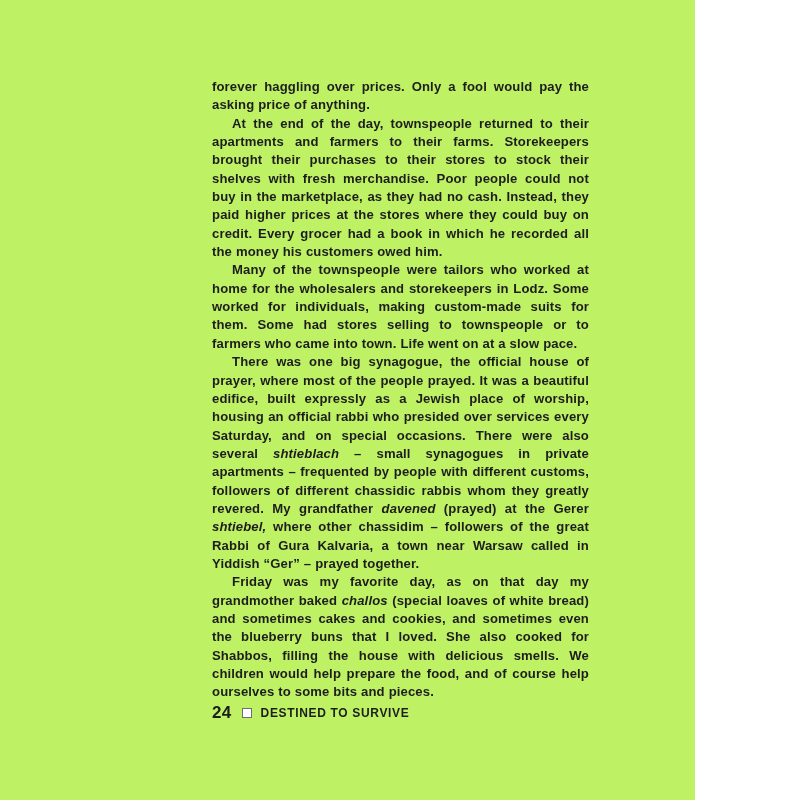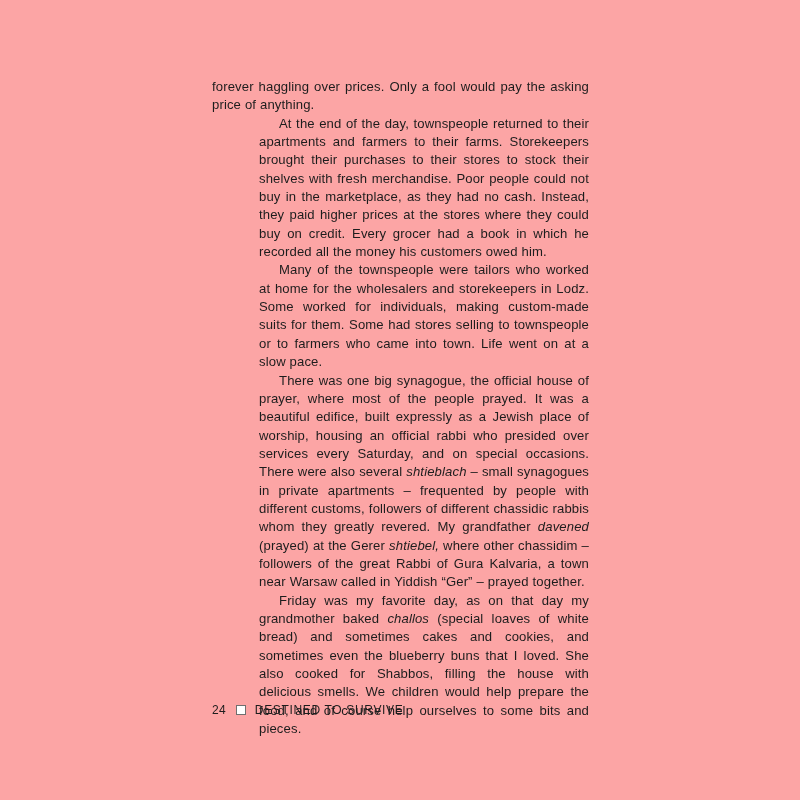--- a/index.html
+++ b/index.html
@@ -11,23 +11,24 @@
     width: 800px;
     height: 800px;
     background: #ffffff;
     font-family: "Liberation Sans", sans-serif;
     color: #1b1b1b;
     overflow: hidden;
   }
 
   #page {
     position: relative;
-    width: 800px;
+    width: 695px;
     height: 800px;
-    background: #fca5a5;
+    background: #bef264;
+    font-weight: bold;
   }
 
   
   #text-column {
     position: absolute;
     left: 212px;
     top: 78px;
     width: 377px;
   }
 
@@ -39,21 +40,20 @@
     font-size: 13.1px;
     line-height: 18.35px;
     letter-spacing: 0.01em;
     word-spacing: 0.01em;
     color: #1d1d1d;
     -webkit-font-smoothing: antialiased;
   }
 
   p.para.indent {
     text-indent: 20px;
-    margin-left: 47px;
   }
 
   
   p.para.continues {
     text-align-last: justify;
   }
 
   em.term {
     font-style: italic;
   }
@@ -62,21 +62,21 @@
   #running-foot {
     position: absolute;
     left: 212px;
     top: 703px;
     display: flex;
     align-items: center;
     white-space: nowrap;
   }
 
   #folio {
-    font-size: 12px;
+    font-size: 17px;
     color: #1d1d1d;
     letter-spacing: 0.02em;
   }
 
   #foot-ornament {
     display: inline-block;
     width: 10px;
     height: 10px;
     border: 1px solid #6f6f6f;
     margin: 0 9px 0 10px;

